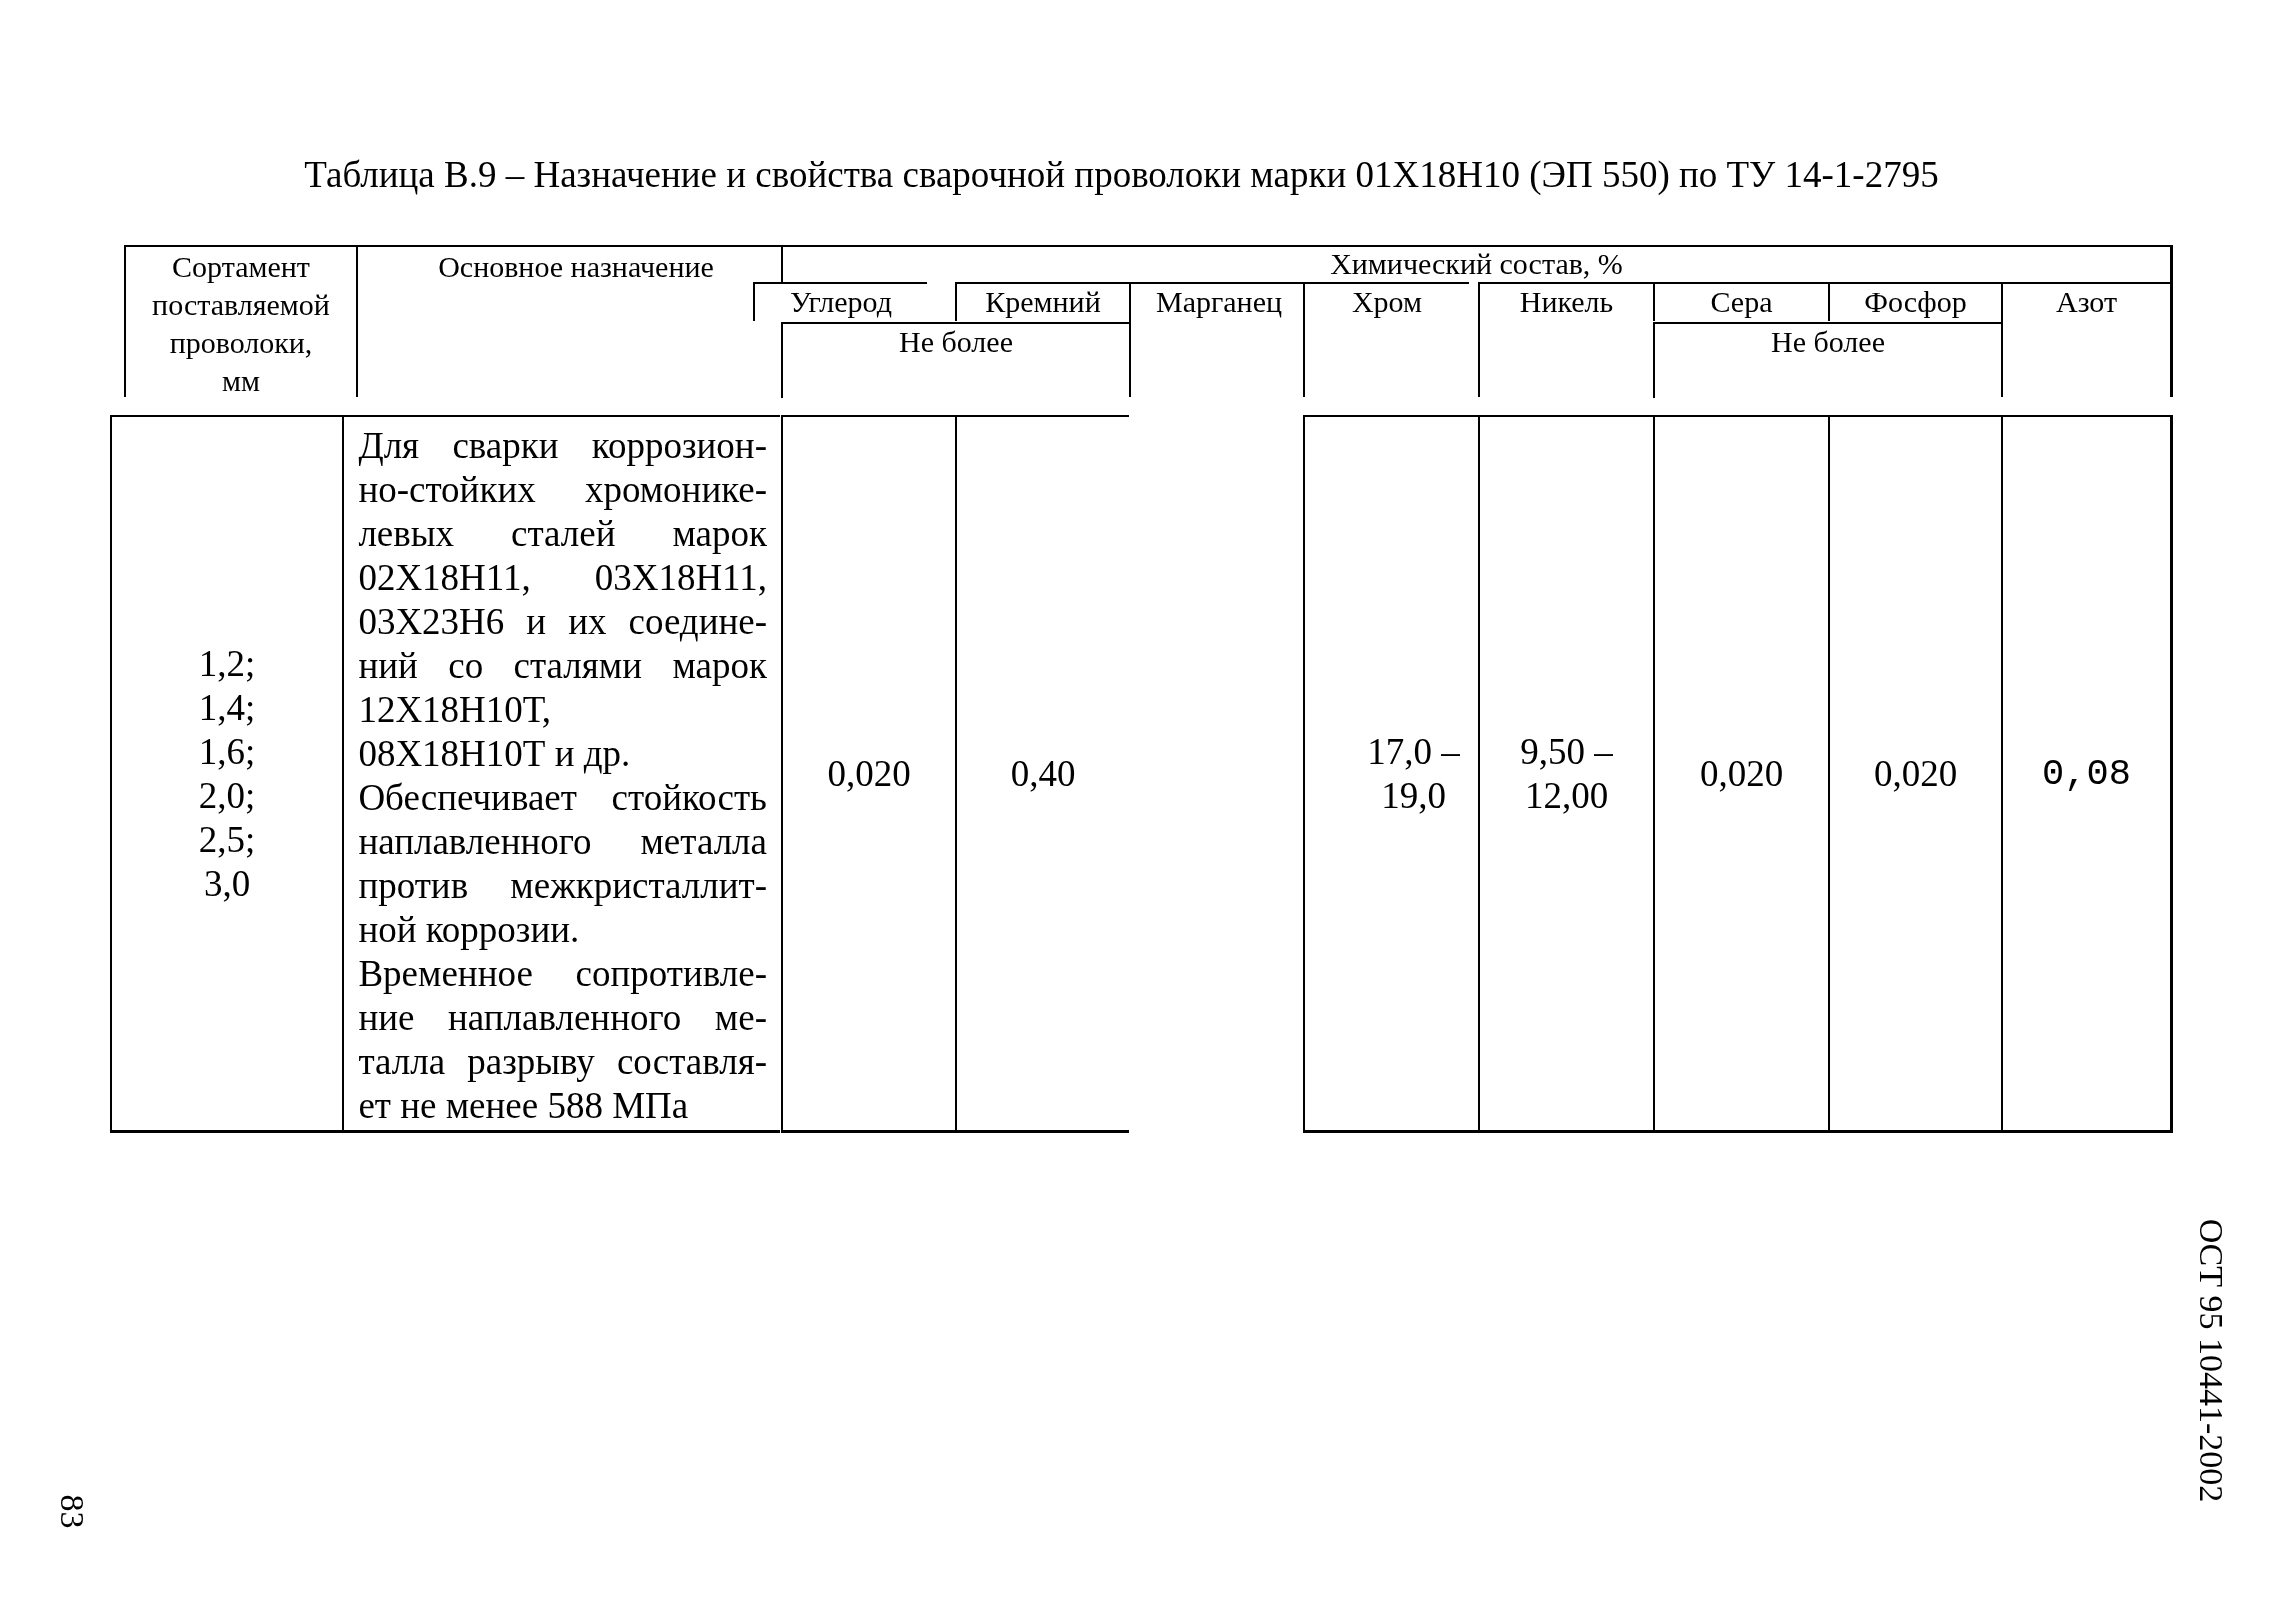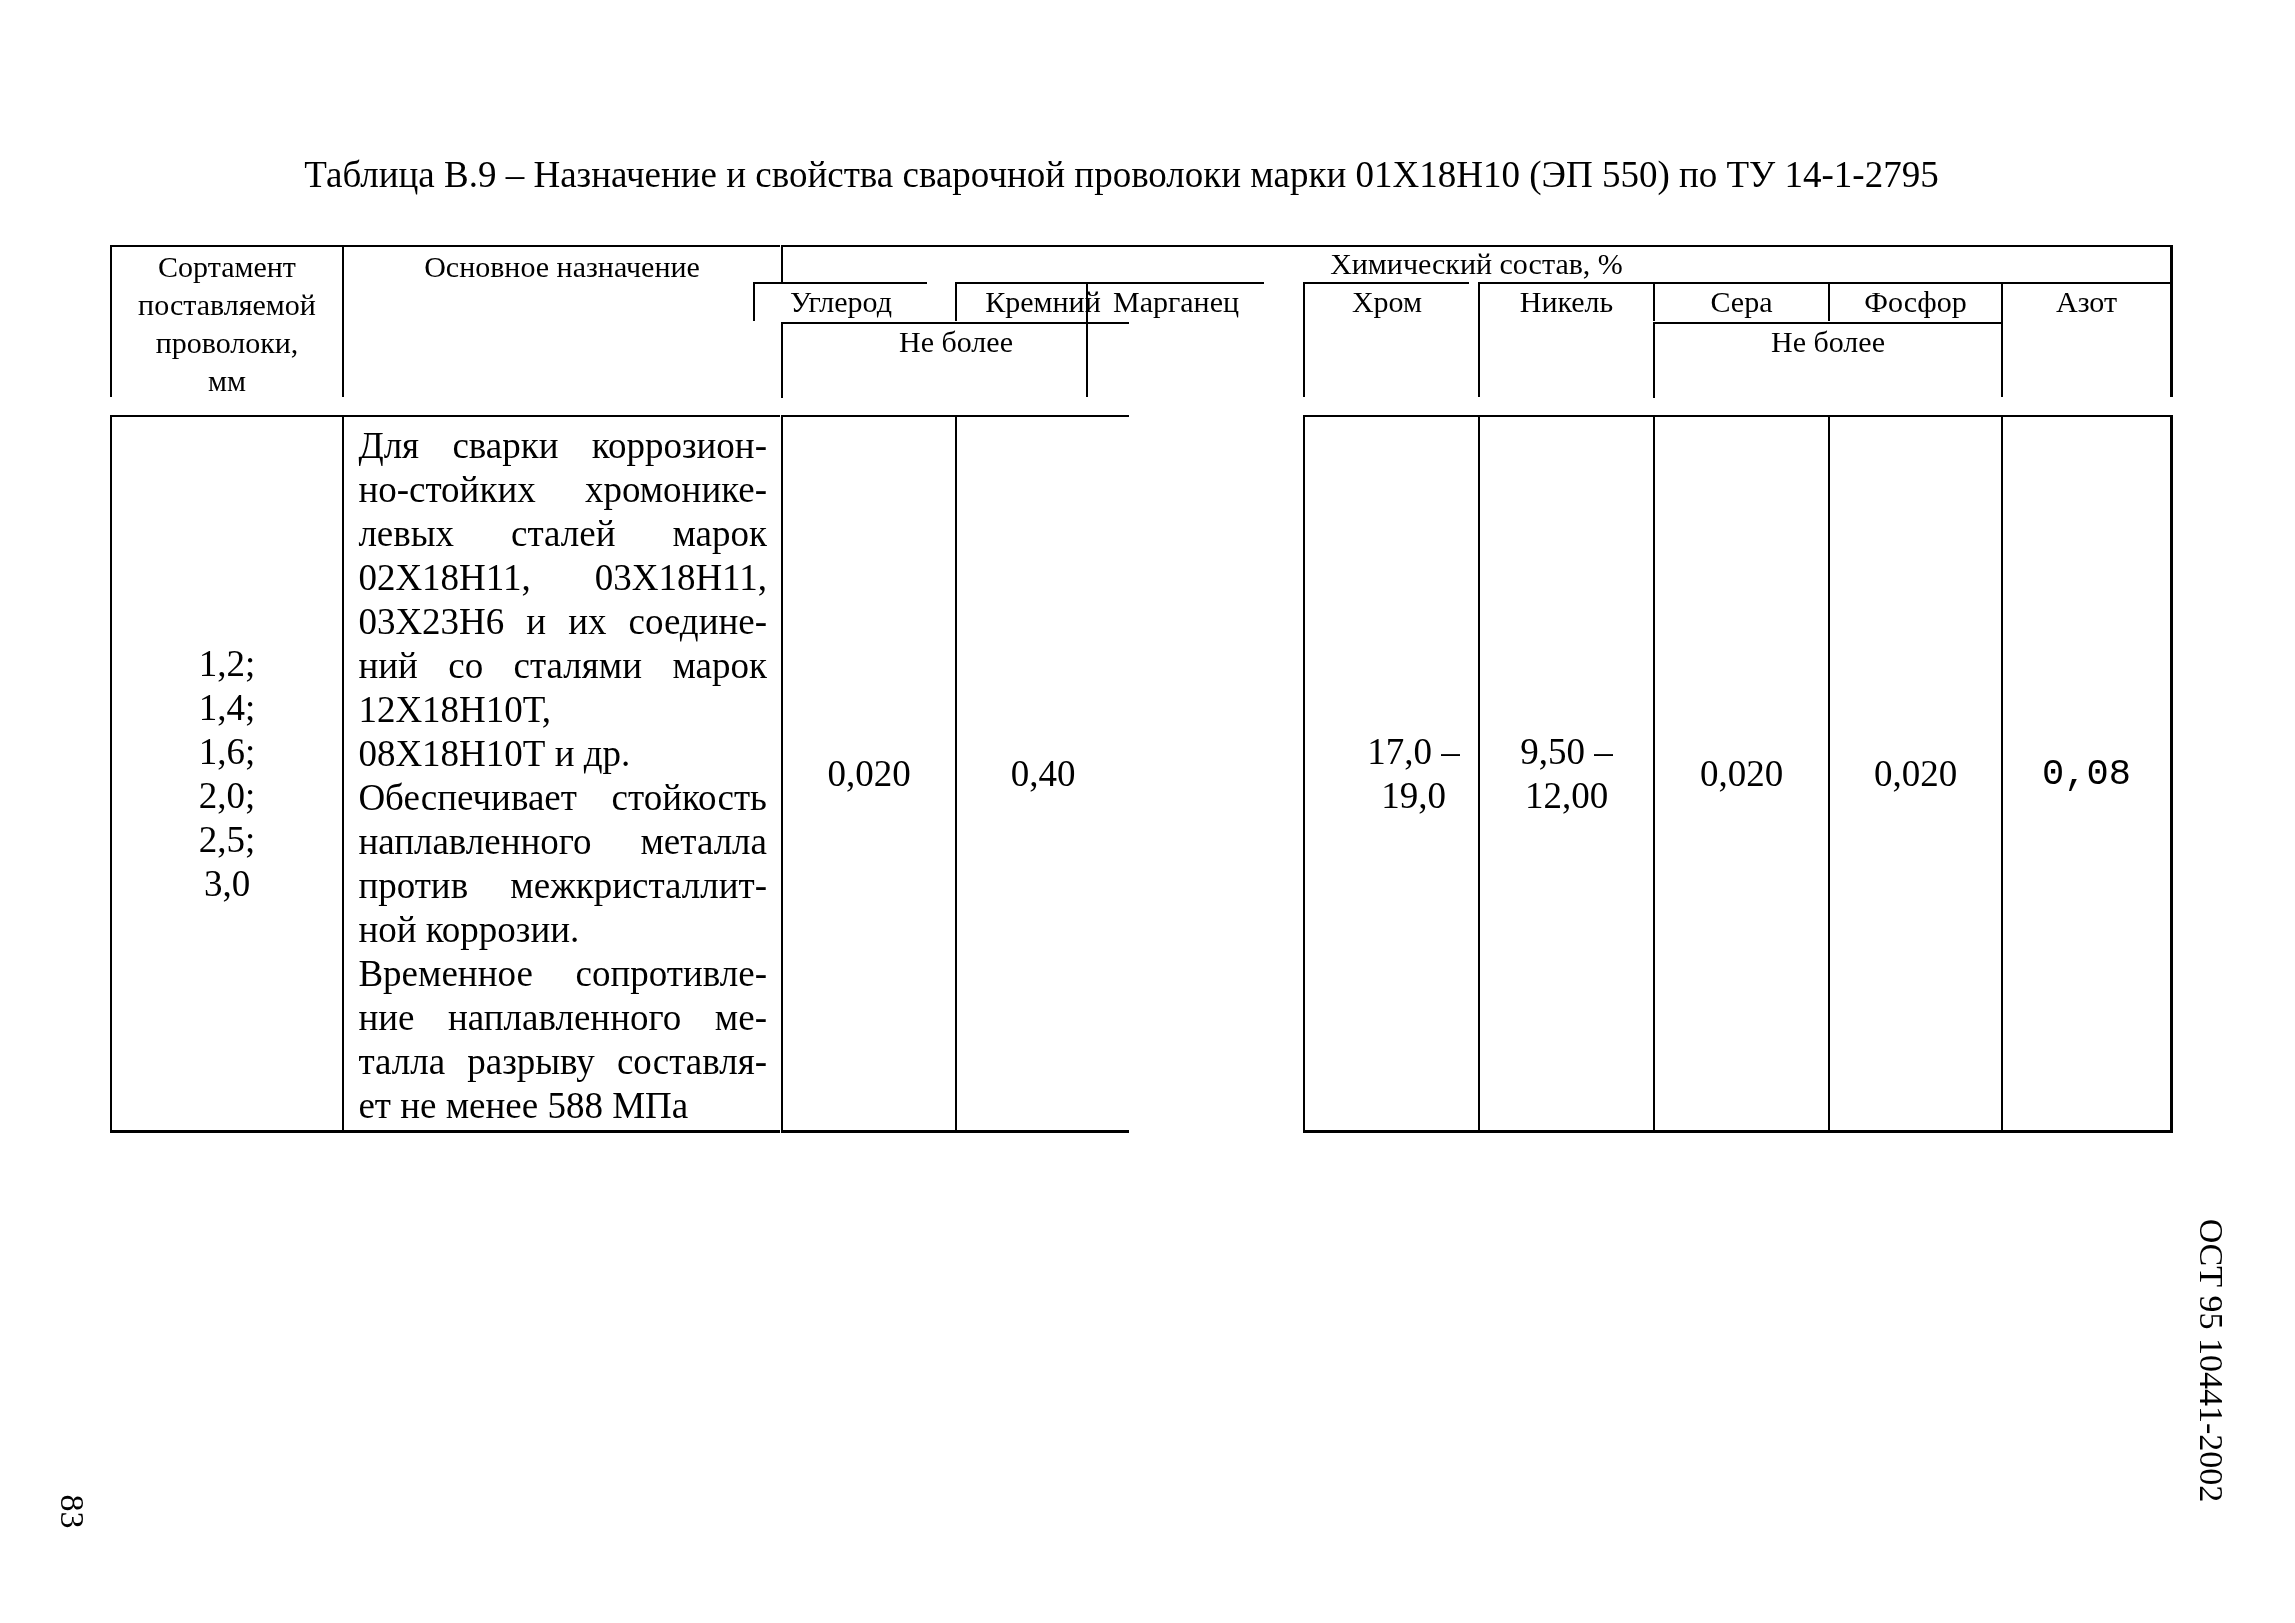--- a/index.html
+++ b/index.html
@@ -38,21 +38,21 @@
       position: absolute;
       box-sizing: border-box;
       border-left: 2.6px solid #000;
       border-top: 2.6px solid #000;
       text-align: center;
       font-size: 30px;
       line-height: 38px;
     }
     .outer-right { border-right: 3.3px solid #000; }
     .outer-bottom { border-bottom: 3.3px solid #000; margin-top: 18px; }
-    .hdr-text { padding-top: 1.3px; }
+    .hdr-text { padding-top: 1.3px; margin-left: 14px; }
 
     .body-text {
       text-align: justify;
       text-align-last: left;
       font-size: 37px;
       line-height: 44px;
       padding: 6.5px 13px 0 14.4px;
       hyphens: manual;
     }
     .body-text .line { display: block; text-align: justify; text-align-last: justify; }
@@ -134,21 +134,21 @@
   <div class="cell outer-right" style="left:671px;top:0;width:1392px;height:37px;line-height:34px;">
     <span>Химический состав, %</span>
   </div>
 
   <div class="cell" style="left:643px;top:37px;width:174px;height:39px;line-height:35px;">
     <span>Углерод</span>
   </div>
   <div class="cell" style="left:845px;top:37px;width:174px;height:39px;line-height:35px;">
     <span>Кремний</span>
   </div>
-  <div class="cell" style="left:976px;top:37px;width:178px;height:115px;line-height:35px;">
+  <div class="cell" style="left:1019px;top:37px;width:178px;height:115px;line-height:35px;">
     <span>Марганец</span>
   </div>
   <div class="cell" style="left:1193px;top:37px;width:166px;height:115px;line-height:35px;">
     <span>Хром</span>
   </div>
   <div class="cell" style="left:1368px;top:37px;width:175px;height:115px;line-height:35px;">
     <span>Никель</span>
   </div>
   <div class="cell" style="left:1543px;top:37px;width:175px;height:39px;line-height:35px;">
     <span>Сера</span>

